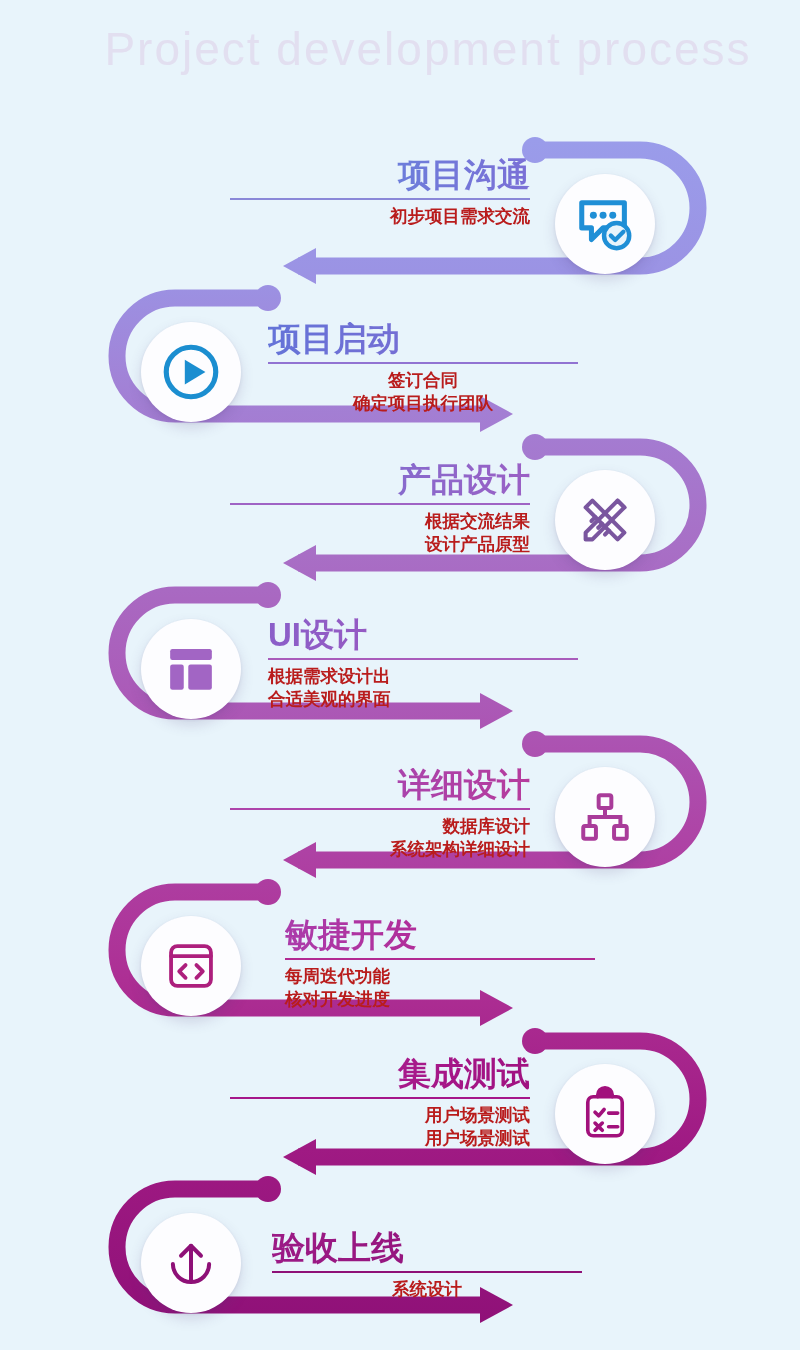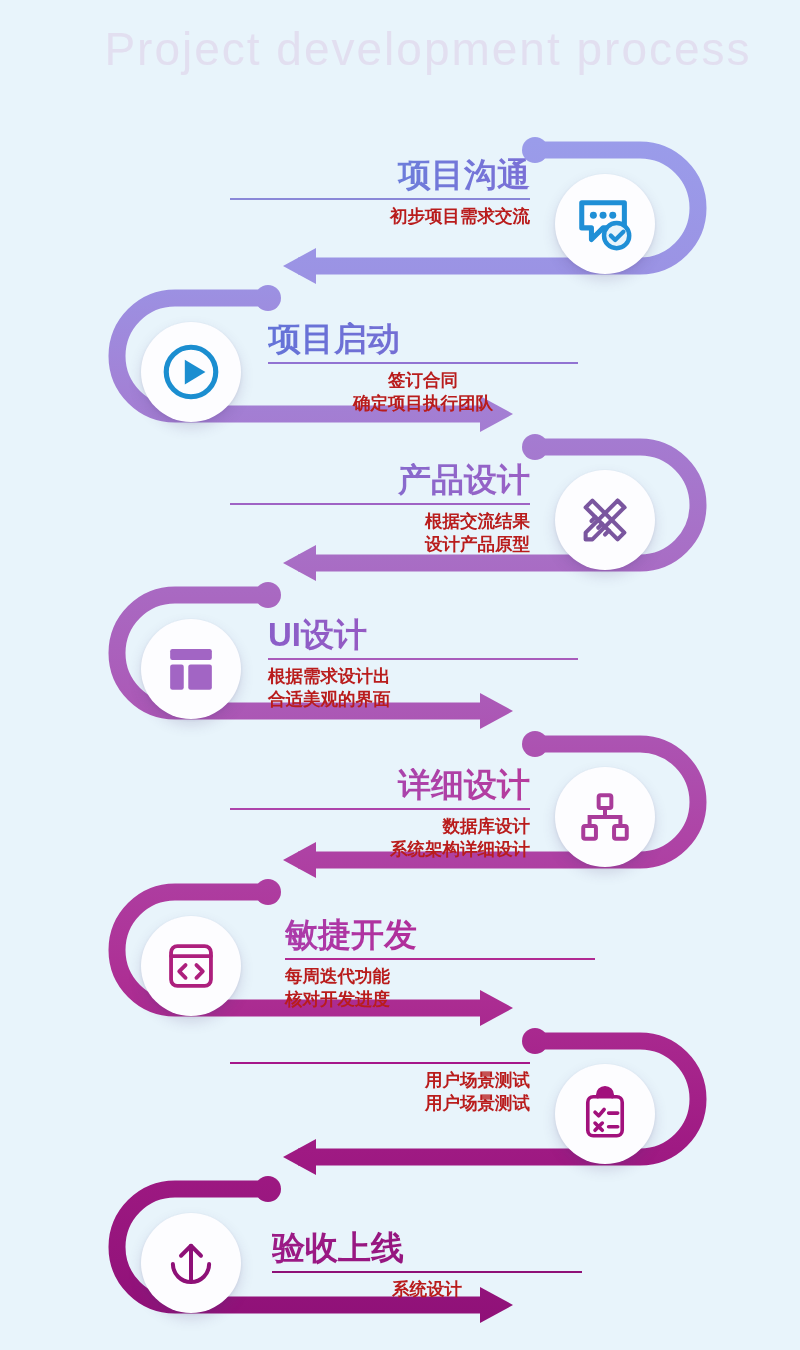--- a/index.html
+++ b/index.html
@@ -254,20 +254,21 @@
             <path d="M26 31 L19 38 L26 45"></path>
             <path d="M38 31 L45 38 L38 45"></path>
           </g>
         </svg>
       </span>
     </div>
   </div>
 
   <div class="step">
     <div class="txtblk r" style="left:230px;top:1057px;width:300px;">
+      <div class="st-title" style="background-image:linear-gradient(100deg,#b1259a,#a01180);">集成测试</div>
       <div class="st-rule" style="background:#a5168a;"></div>
       <div class="st-sub">用户场景测试</div>
       <div class="st-sub">用户场景测试</div>
     </div>
     <div class="ibub" style="left:555px;top:1064px;">
       <span>
         <svg width="58" height="58" viewBox="0 0 64 64">
           <g stroke="#a2117c" stroke-width="4" fill="none" stroke-linecap="round" stroke-linejoin="round">
             <rect x="13" y="13" width="38" height="43" rx="6"></rect>
             <path d="M24 13 v-2 a8 8 0 0 1 16 0 v2" fill="#a2117c"></path>

